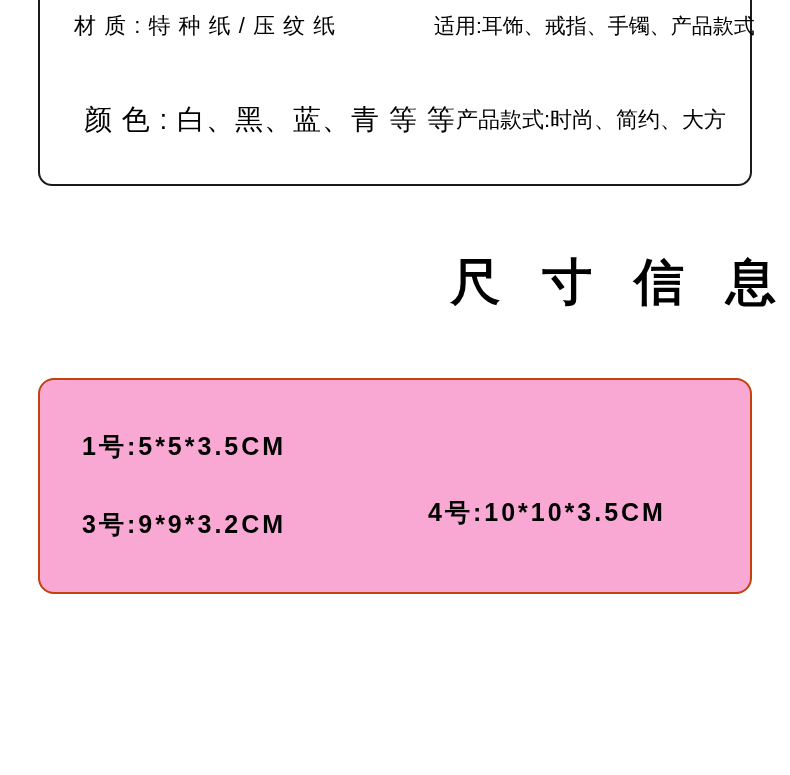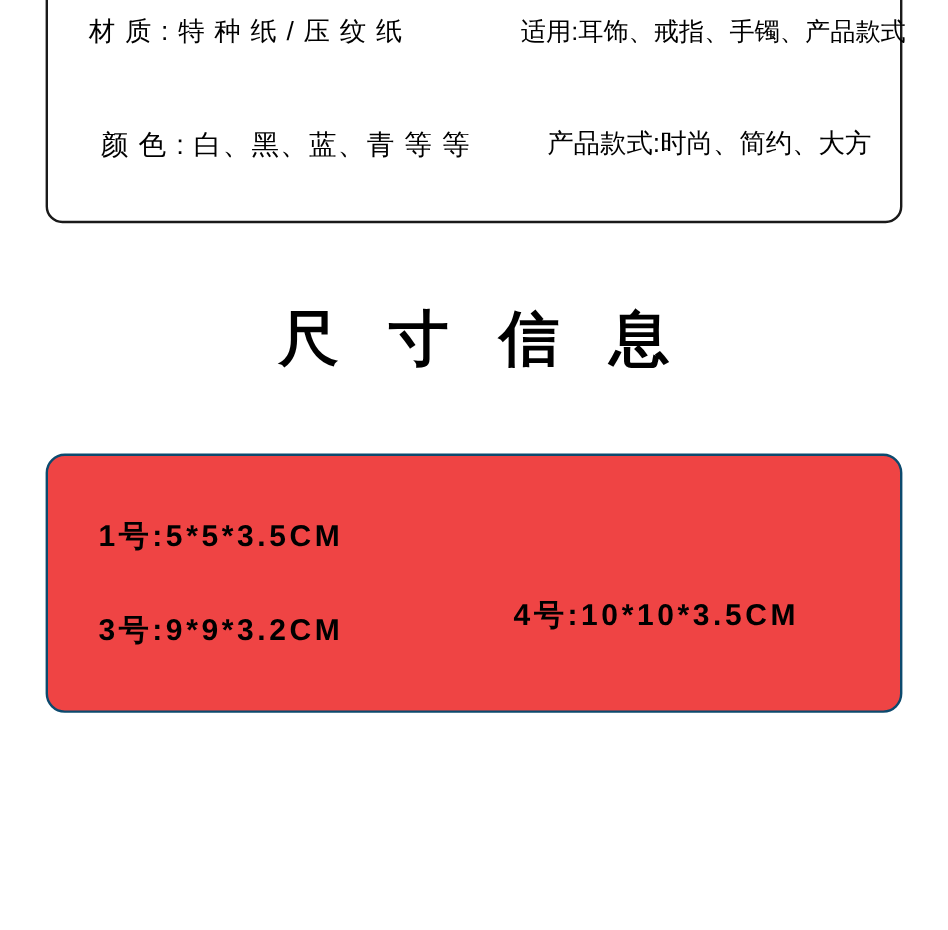--- a/index.html
+++ b/index.html
@@ -55,56 +55,56 @@
   }
   .cell.usage {
     position: absolute;
     left: 394px;
     font-size: 21px;
     letter-spacing: 0px;
   }
   .cell.color {
     position: absolute;
     left: 44px;
-    font-size: 23px;
+    font-size: 28px;
     letter-spacing: 1px;
   }
   .cell.style {
     position: absolute;
     left: 392px;
     font-size: 22px;
     letter-spacing: 0px;
     margin-left: 24px;
   }
 
   
   .section-title {
     position: absolute;
     left: 0;
     top: 252px;
     width: 790px;
-    text-align: center;
+    text-align: right;
     font-size: 50px;
     font-weight: bold;
     letter-spacing: 14px;
     text-indent: 14px;
     line-height: 1.2;
   }
 
   
   .size-box {
     position: absolute;
     left: 38px;
     top: 378px;
     width: 714px;
     height: 216px;
     box-sizing: border-box;
-    border: 2px solid #0c4a6e;
+    border: 2px solid #c2410c;
     border-radius: 16px;
-    background: #ef4444;
+    background: #f9a8d4;
   }
   .size-cell {
     position: absolute;
     font-size: 25px;
     font-weight: bold;
     letter-spacing: 3px;
     white-space: nowrap;
   }
   .size-cell.c1 { left: 42px;  top: 50px; }
   .size-cell.c2 { left: 388px; top: 50px; }

